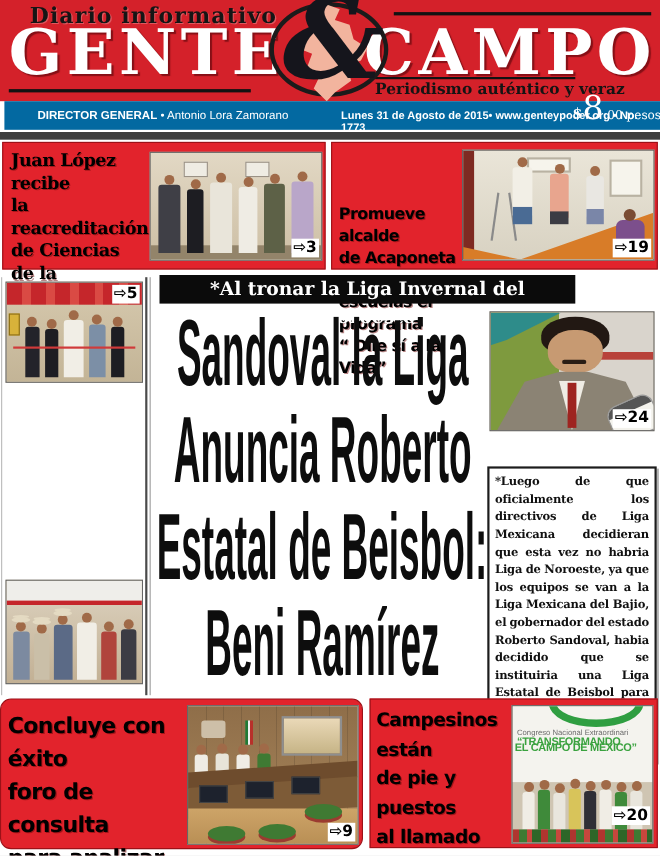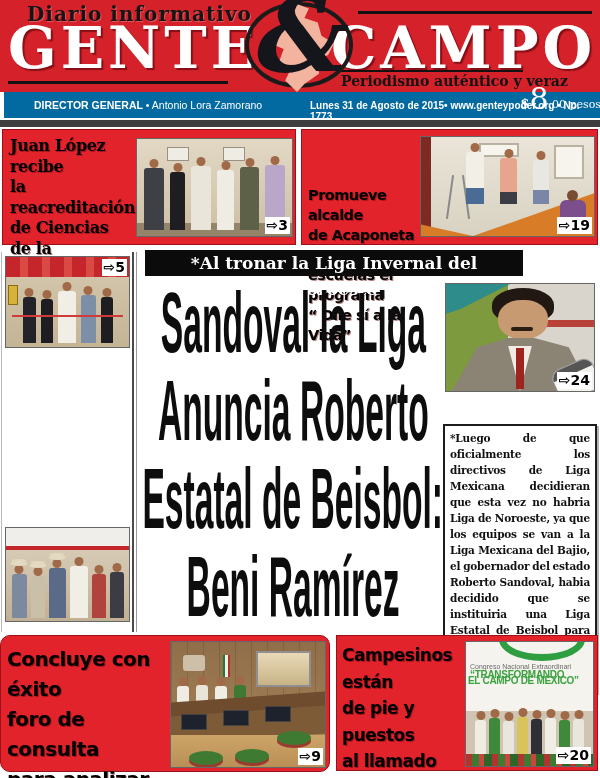--- a/index.html
+++ b/index.html
@@ -358,17 +358,17 @@
           <div class="person" style="width:11px;height:36px;background:#3f8a3a;"></div>
           <div class="person" style="width:11px;height:33px;background:#e9e6dd;"></div>
           <div class="person" style="width:11px;height:37px;background:#d8c45a;"></div>
           <div class="person" style="width:11px;height:35px;background:#2f2f36;"></div>
           <div class="person" style="width:11px;height:36px;background:#f0ede5;"></div>
           <div class="person" style="width:11px;height:34px;background:#3f8a3a;"></div>
           <div class="person" style="width:11px;height:35px;background:#e9e6dd;"></div>
         </div>
         <div class="flowers"></div>
       </div>
-      <div class="pref" style="right:2px;bottom:2px;">⇨20</div>
+      <div class="pref" style="right:2px;bottom:16px;">⇨20</div>
     </div>
   </div>
 
 </div>
 
 </body></html>

